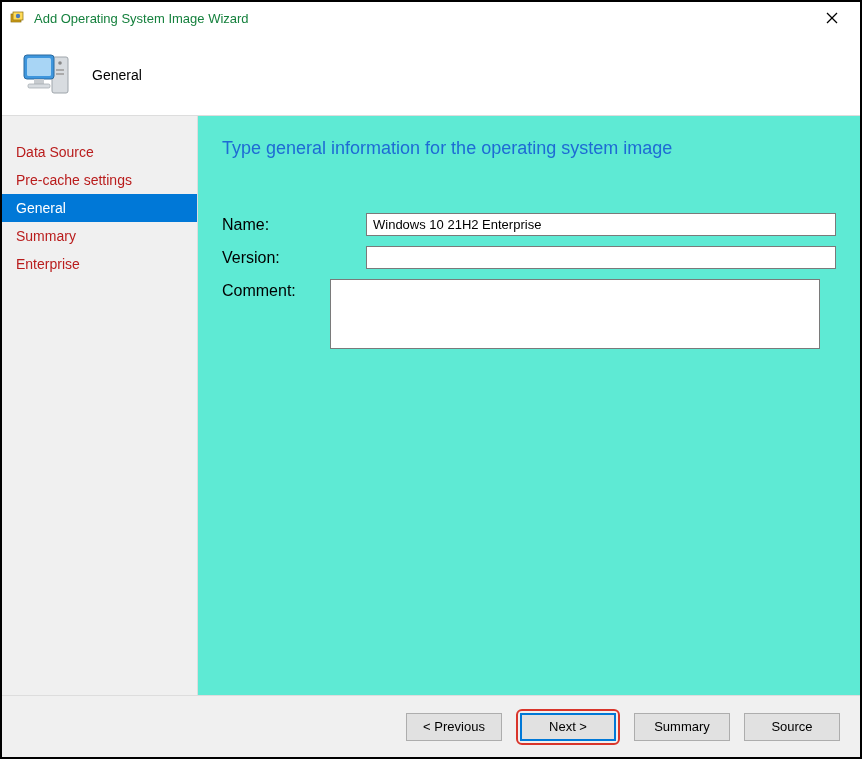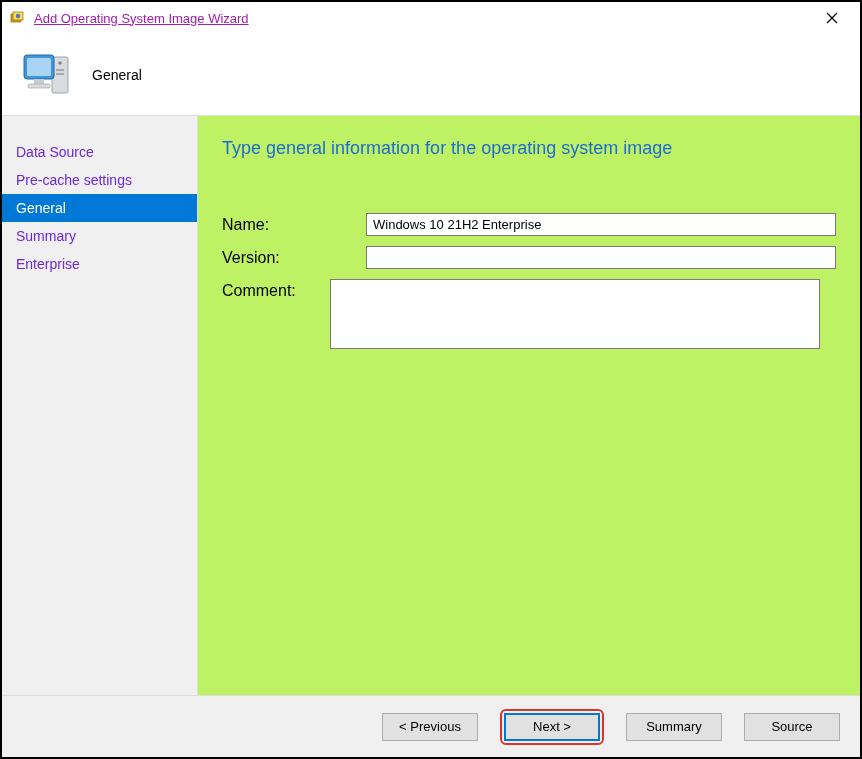--- a/index.html
+++ b/index.html
@@ -27,22 +27,21 @@
       width: 16px;
       height: 16px;
       margin-right: 8px;
       display: inline-flex;
       align-items: center;
       justify-content: center;
     }
     .titlebar-title {
       flex: 1;
       font-size: 13px;
-      color: #a21caf;
-      text-decoration: underline;
+      color: #15803d;
     }
     .titlebar-close {
       width: 40px;
       height: 28px;
       display: flex;
       align-items: center;
       justify-content: center;
       cursor: pointer;
       font-size: 14px;
     }
@@ -70,31 +69,31 @@
       background: #f0f0f0;
     }
     .sidebar {
       width: 195px;
       background: #f0f0f0;
       padding-top: 22px;
     }
     .sidebar-item {
       padding: 6px 14px;
       font-size: 14px;
-      color: #6d28d9;
+      color: #b91c1c;
       cursor: pointer;
       white-space: nowrap;
     }
     .sidebar-item.active {
       background: #0078d7;
       color: #fff;
     }
     .content {
       flex: 1;
-      background: #bef264;
+      background: #5eead4;
       padding: 22px 24px 0 24px;
       border-left: 1px solid #ddd;
       position: relative;
     }
     .content-heading {
       font-size: 18px;
       color: #1e6bd4;
       margin-bottom: 54px;
       font-weight: 400;
     }
@@ -138,21 +137,21 @@
       overflow-y: scroll;
     }
     .footer {
       height: 62px;
       background: #f0f0f0;
       border-top: 1px solid #ddd;
       display: flex;
       align-items: center;
       justify-content: flex-end;
       padding: 0 20px;
-      gap: 22px;
+      gap: 14px;
     }
     .btn {
       min-width: 96px;
       height: 28px;
       background: #e1e1e1;
       border: 1px solid #adadad;
       font-family: inherit;
       font-size: 13px;
       cursor: pointer;
       padding: 0 12px;

